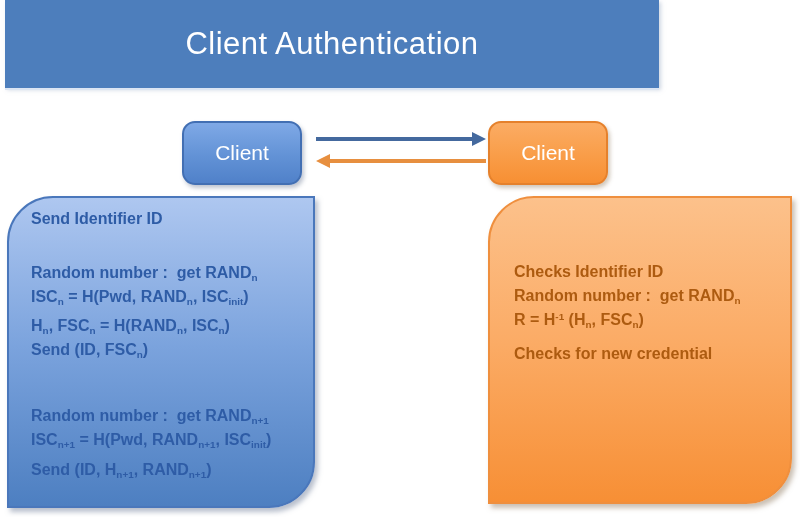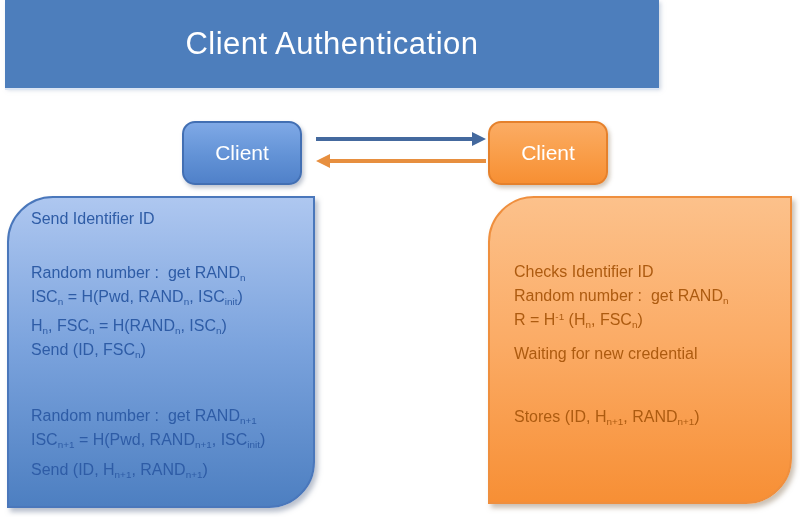--- a/index.html
+++ b/index.html
@@ -73,21 +73,21 @@
   }
   .server-panel {
     left:488px; top:196px; width:304px; height:308px;
     background:linear-gradient(180deg, var(--server-fill-top,#fcc18b) 0%, #fbab65 48%, var(--server-fill-bottom,#f78f35) 100%);
     border:2px solid #ef8f3e;
     color:var(--server-text,#ad5b10);
     padding:62px 20px 0 24px;
     box-shadow:3px 4px 5px rgba(150,130,105,.5);
   }
   .panel-text p { margin:0; }
-  .line { display:block; white-space:pre; }
+  .line { display:block; white-space:pre;font-weight:bold; }
   sub, sup { font-size:0.62em; line-height:0; }
   sub { vertical-align:-0.32em; }
   sup { vertical-align:0.55em; }
 
   .client-panel .panel-text p:nth-child(2){ margin-top:30px; }
   .client-panel .panel-text p:nth-child(3){ margin-top:5px; }
   .client-panel .panel-text p:nth-child(4){ margin-top:42px; }
   .client-panel .panel-text p:nth-child(5){ margin-top:6px; }
 
   .server-panel .panel-text p:nth-child(2){ margin-top:10px; }
@@ -140,21 +140,18 @@
   </div>
 
   <div class="panel server-panel">
     <div class="panel-text">
         <p>
           <span class="line">Checks Identifier ID</span>
           <span class="line">Random number :  get RAND<sub>n</sub></span>
           <span class="line">R = H<sup>-1</sup> (H<sub>n</sub>, FSC<sub>n</sub>)</span>
         </p>
         <p>
-          <span class="line">Waiting for new credential</span>
-        </p>
-        <p>
-          <span class="line">Stores (ID, H<sub>n+1</sub>, RAND<sub>n+1</sub>)</span>
+          <span class="line">Checks for new credential</span>
         </p>
       </div>
   </div>
 
 </div>
 
 </body></html>

